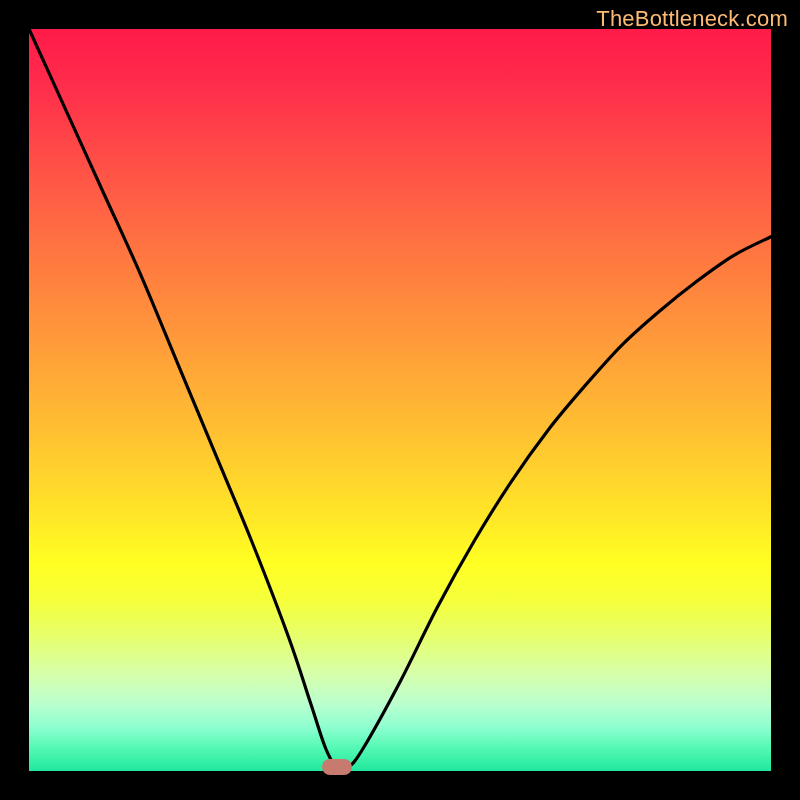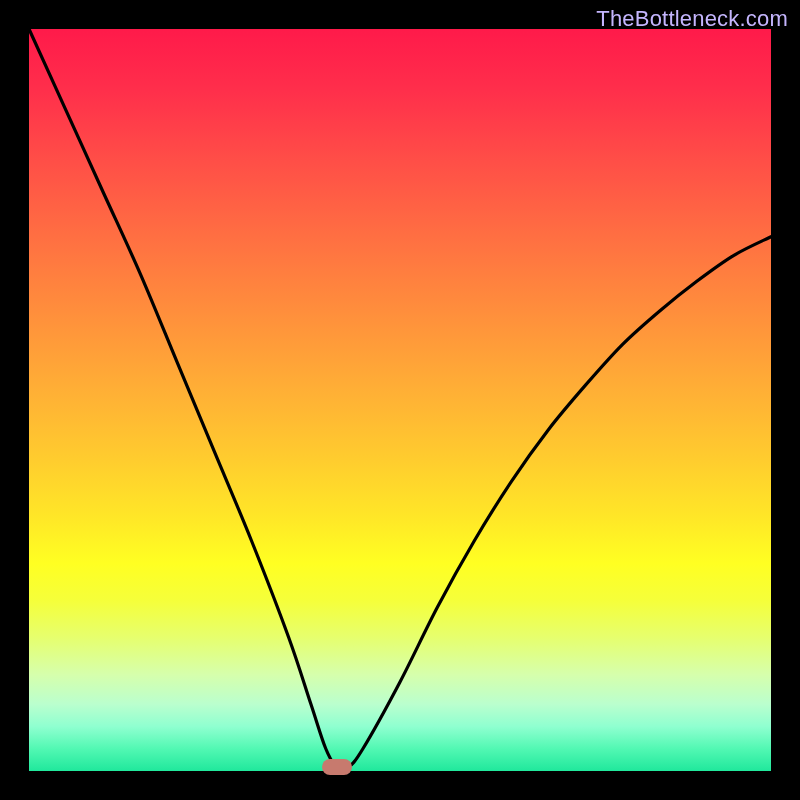--- a/index.html
+++ b/index.html
@@ -40,21 +40,21 @@
       #baffce 91%,
       #8fffd0 94%,
       #52f8b3 97%,
       #20e89c 100%
     );
   }
   .watermark {
     position: absolute;
     top: 6px;
     right: 12px;
-    color: #c4b5fd;
+    color: #fdba74;
     font-size: 22px;
     font-weight: 500;
     letter-spacing: 0.2px;
     user-select: none;
   }
   svg.curve {
     position: absolute;
     left: 0;
     top: 0;
     width: 742px;

